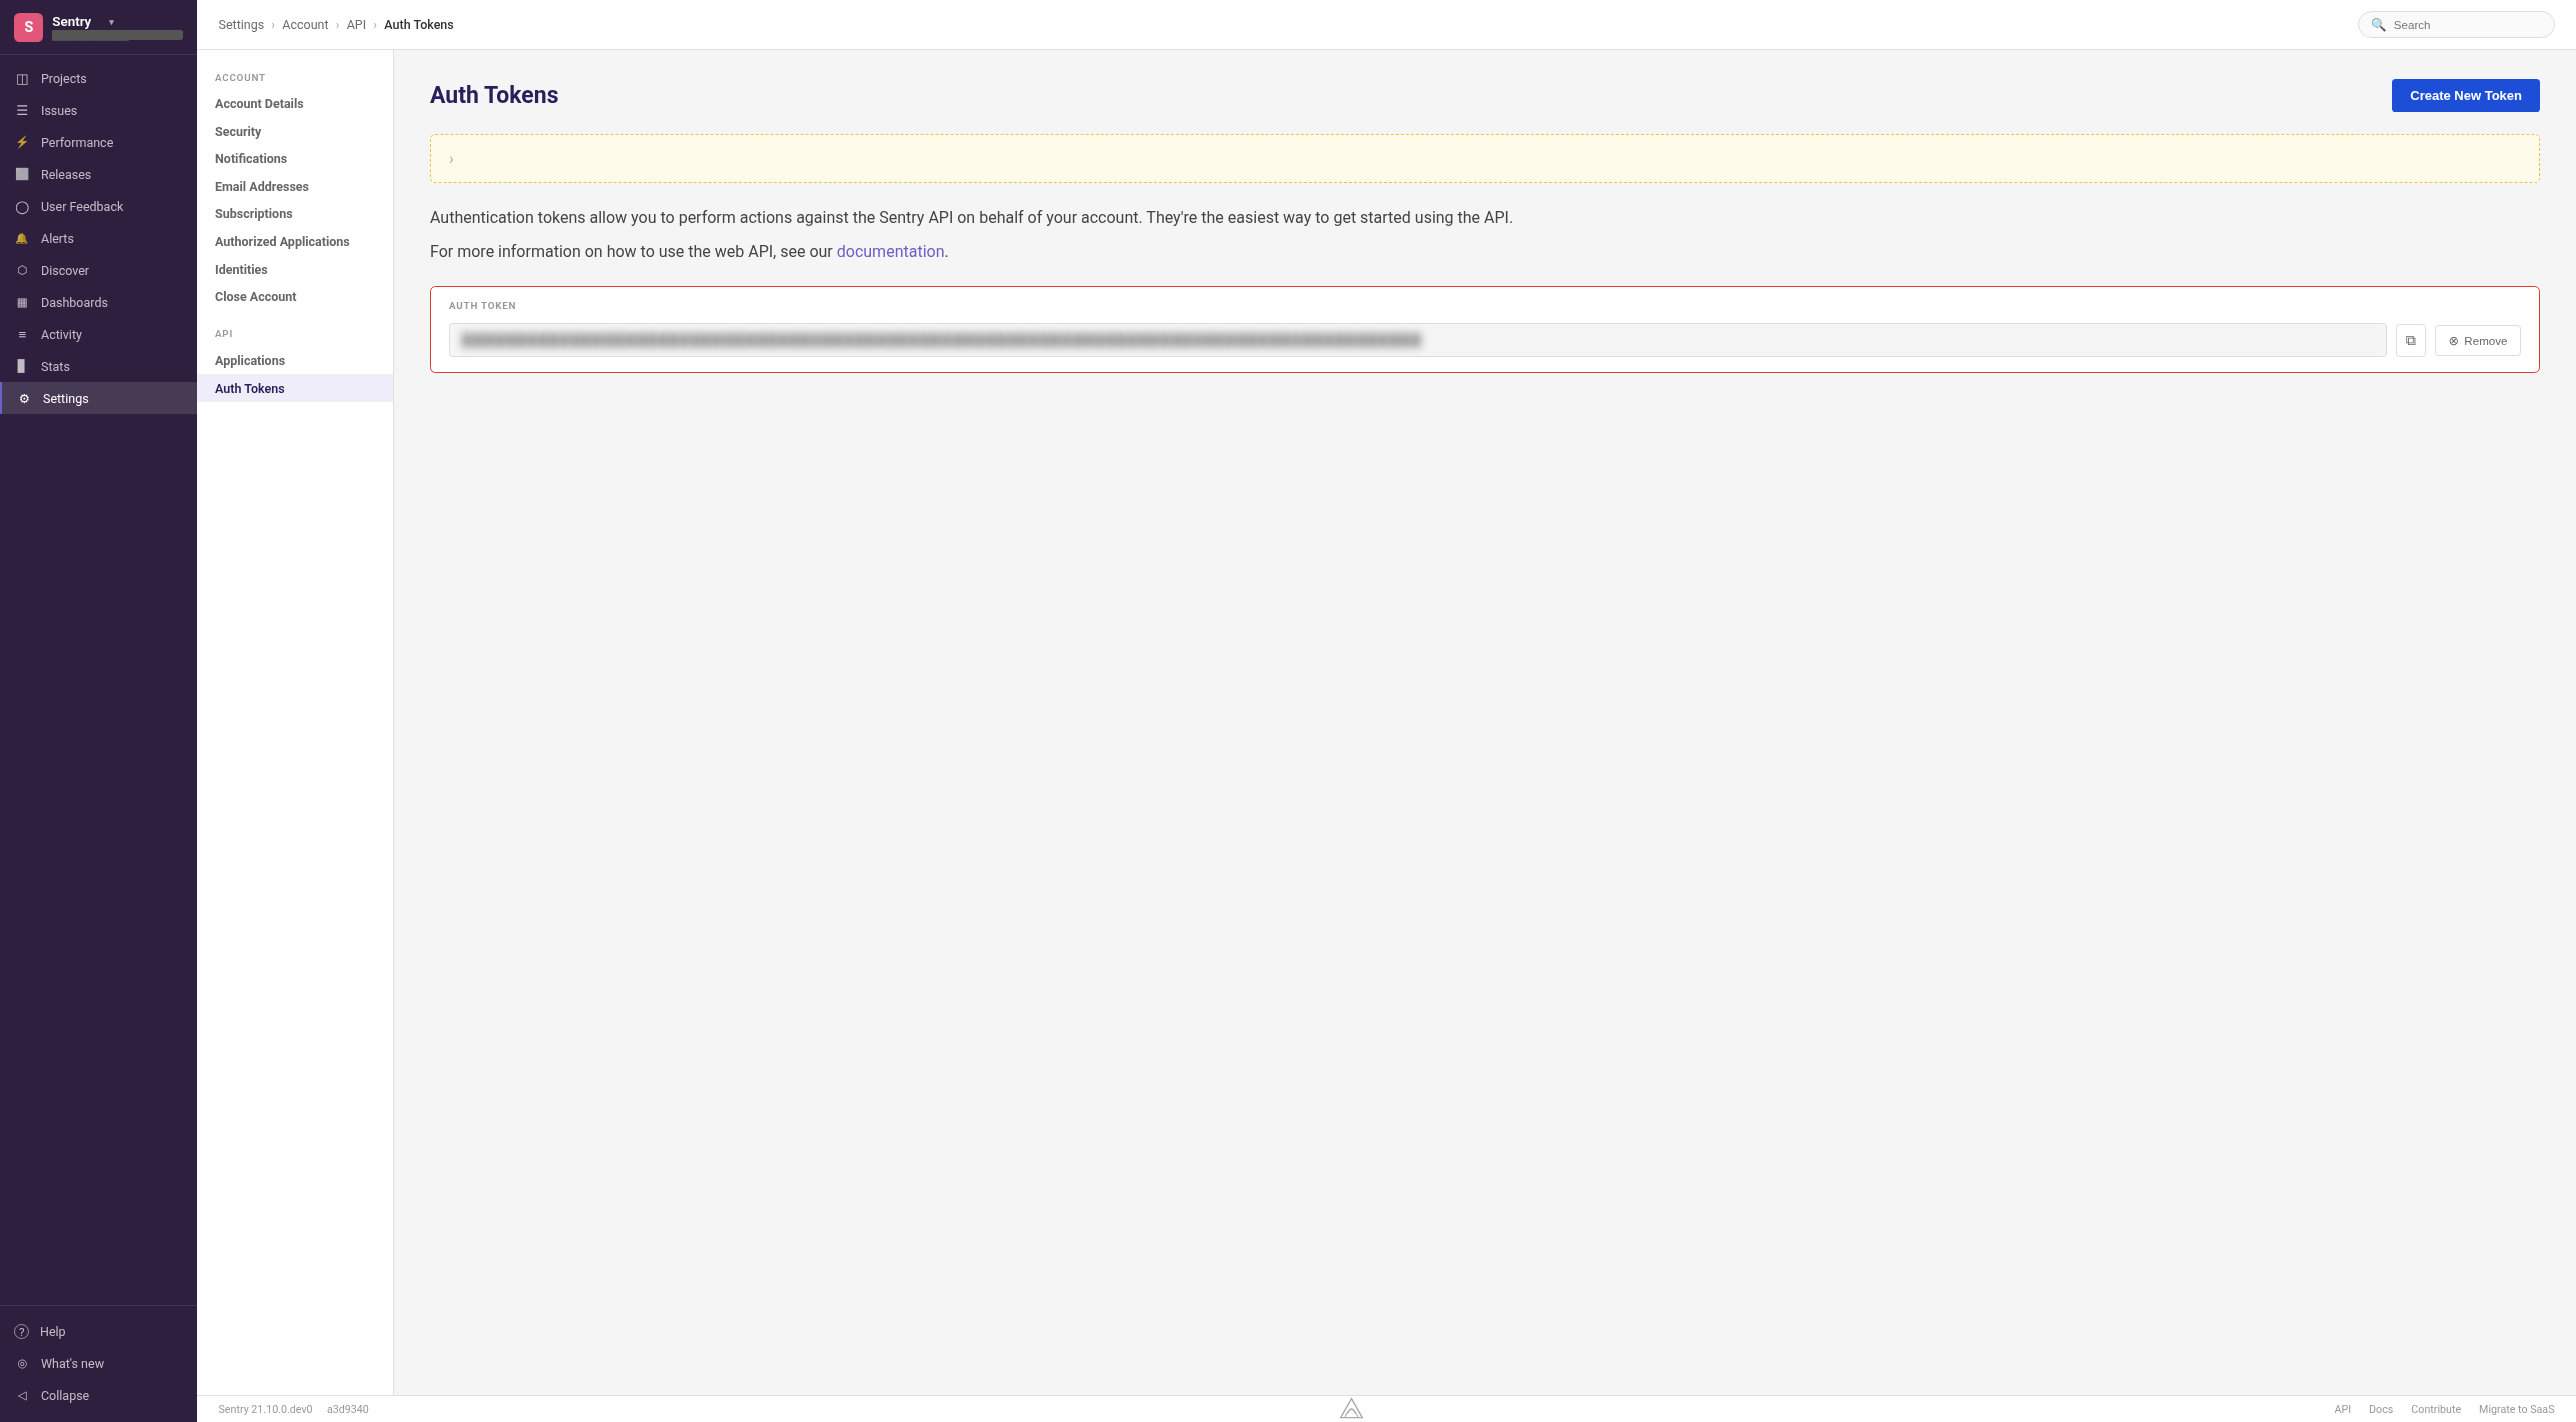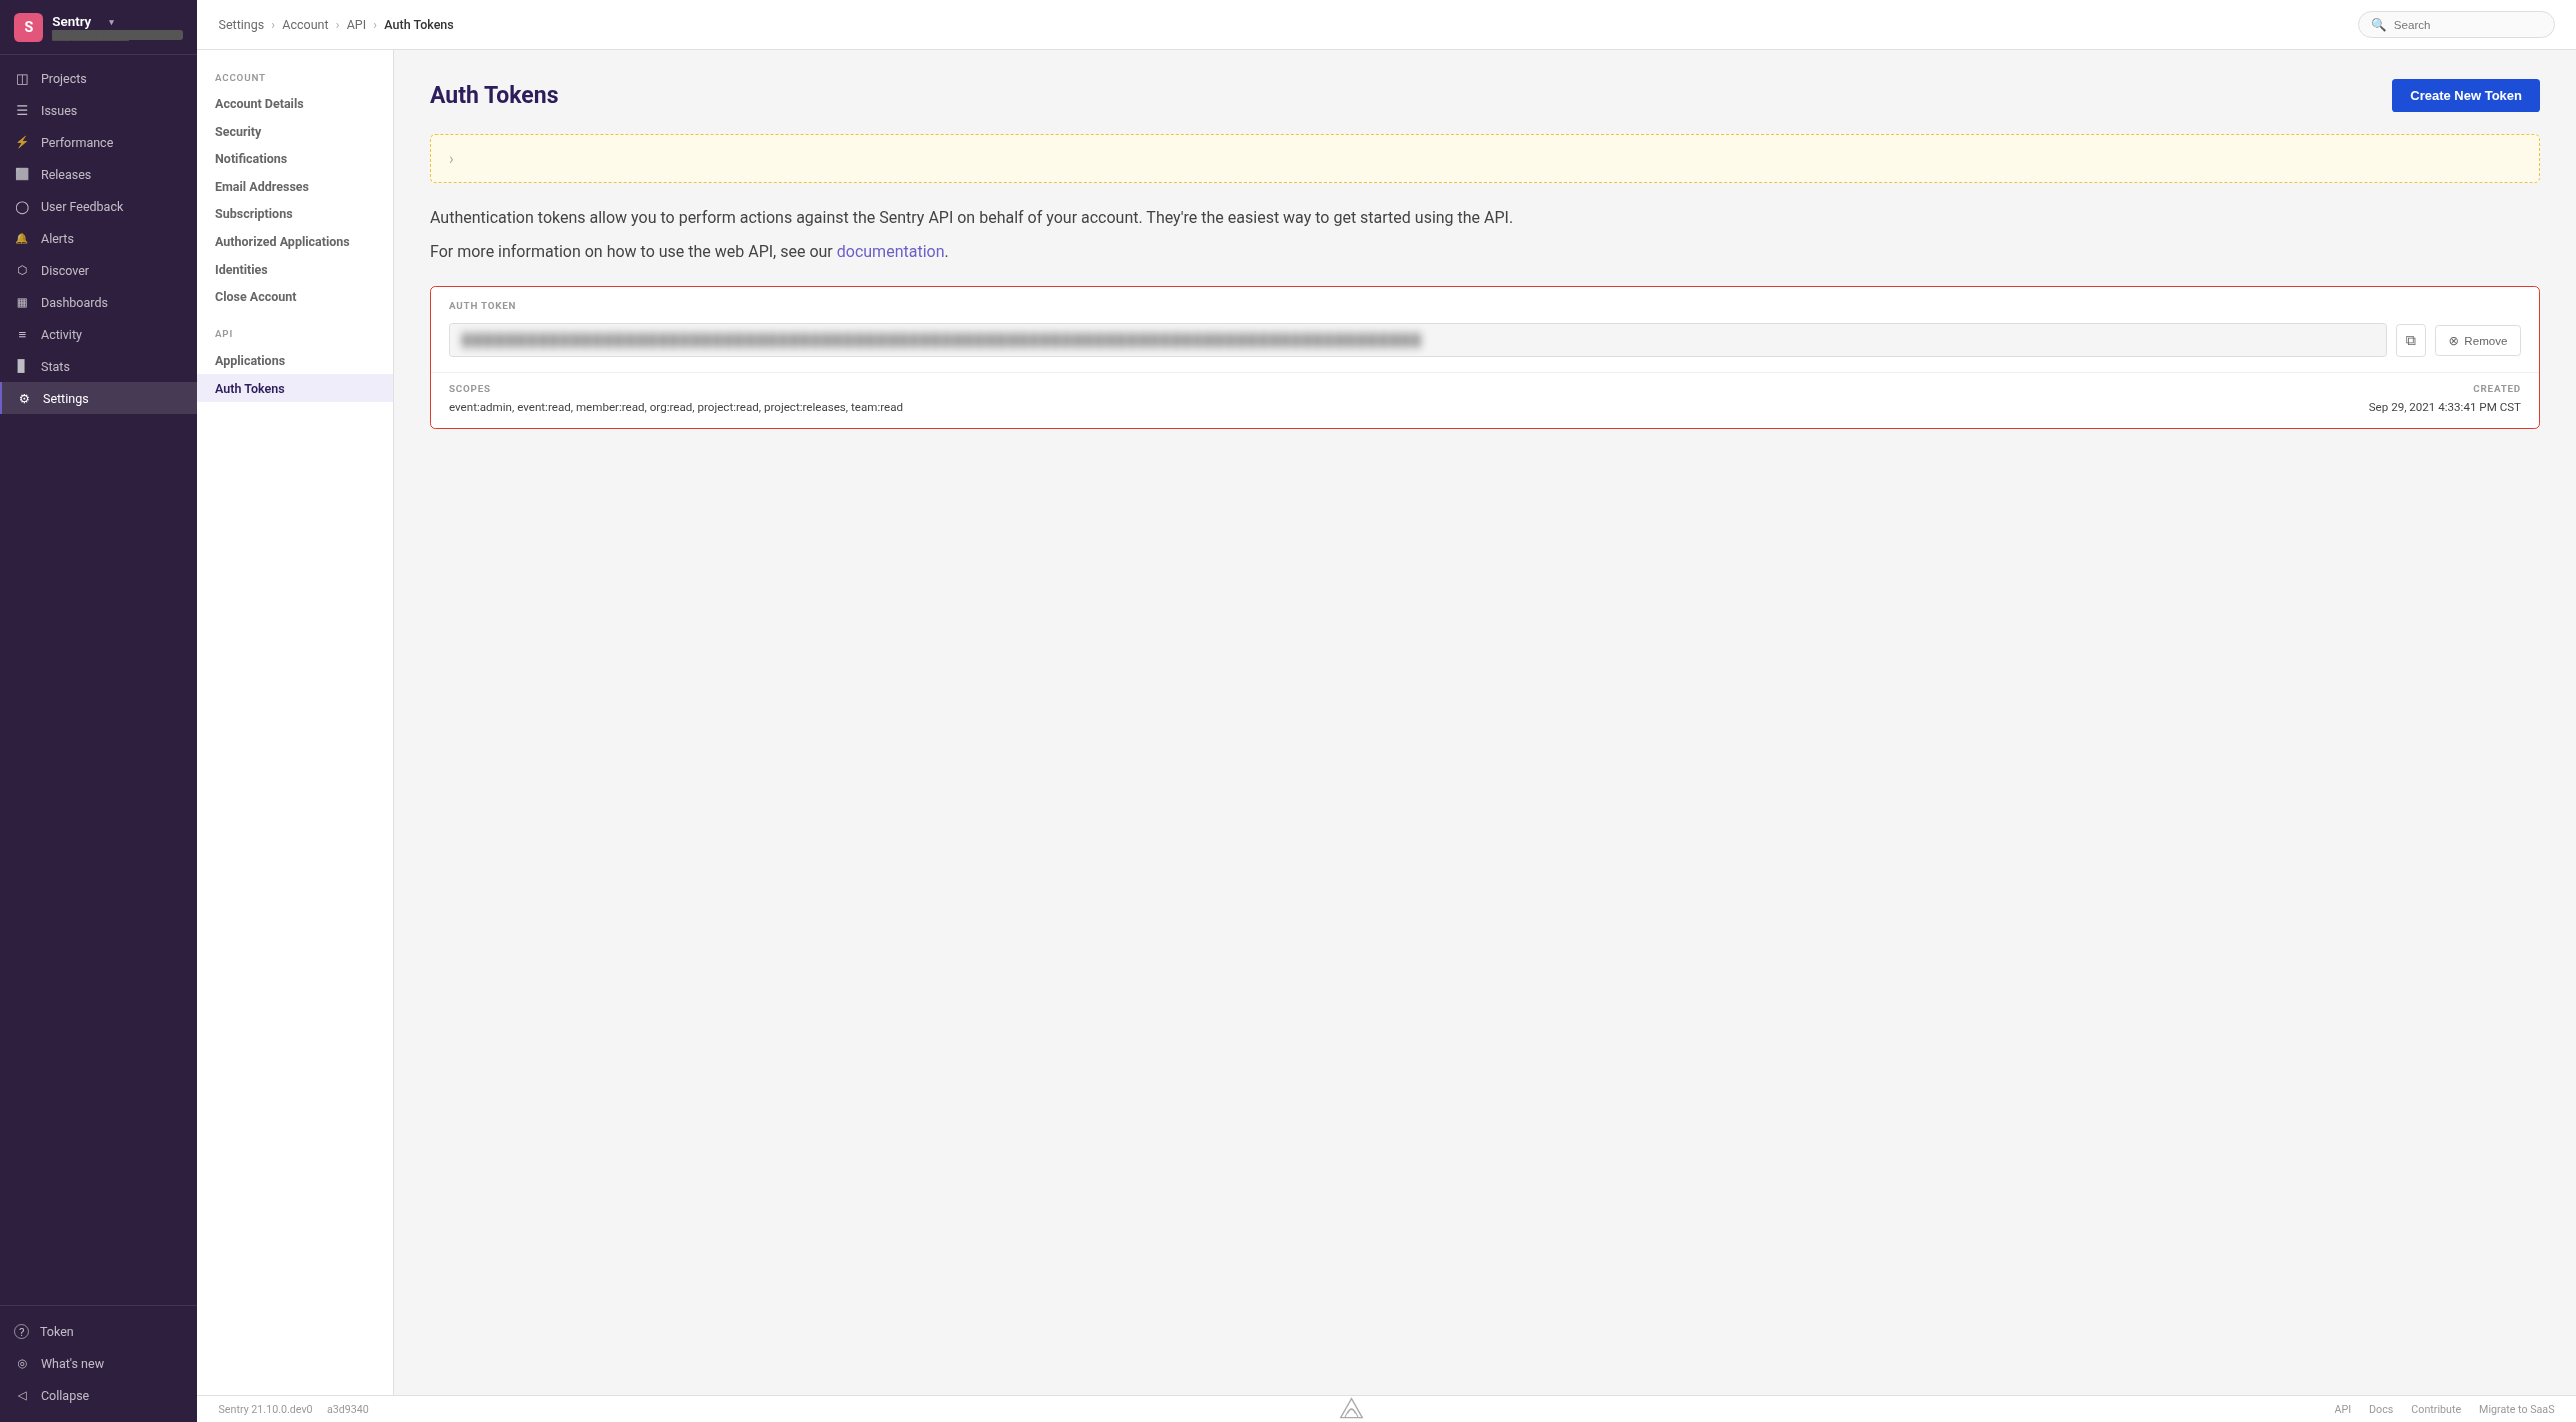--- a/index.html
+++ b/index.html
@@ -156,21 +156,21 @@
         <span>Stats</span>
       </a>
       <a class="sidebar-item active">
         <span class="icon icon-settings"></span>
         <span>Settings</span>
       </a>
     </nav>
     <div class="sidebar-footer">
       <a class="sidebar-item">
         <span class="icon" style="font-size:11.6px; border:1.3px solid rgba(255,255,255,0.5); border-radius:50%; width:15px; height:15px; display:flex; align-items:center; justify-content:center;">?</span>
-        <span>Token</span>
+        <span>Help</span>
       </a>
       <a class="sidebar-item">
         <span class="icon icon-whatsnew"></span>
         <span>What's new</span>
       </a>
       <a class="sidebar-item">
         <span class="icon icon-collapse"></span>
         <span>Collapse</span>
       </a>
     </div>
@@ -239,30 +239,20 @@
               <span style="filter:blur(4.5px); color:#888; letter-spacing:2.7px;">████████████████████████████████████████████████████████████████████████████████████████</span>
             </div>
             <button class="btn-copy" title="Copy">
               <span style="font-size:14.3px;">⧉</span>
             </button>
             <button class="btn-remove">
               <span style="font-size:12.5px;">⊗</span>
               <span>Remove</span>
             </button>
           </div>
-          <div class="token-meta">
-            <div class="token-meta-col">
-              <label>SCOPES</label>
-              <span>event:admin, event:read, member:read, org:read, project:read, project:releases, team:read</span>
-            </div>
-            <div class="token-meta-col" style="text-align:right;">
-              <label>CREATED</label>
-              <span>Sep 29, 2021 4:33:41 PM CST</span>
-            </div>
-          </div>
         </div>
       </main>
     </div>
 
     <footer class="page-footer">
       <div class="footer-left">
         <span>Sentry 21.10.0.dev0</span>
         <span>a3d9340</span>
       </div>
       <div class="footer-center">

